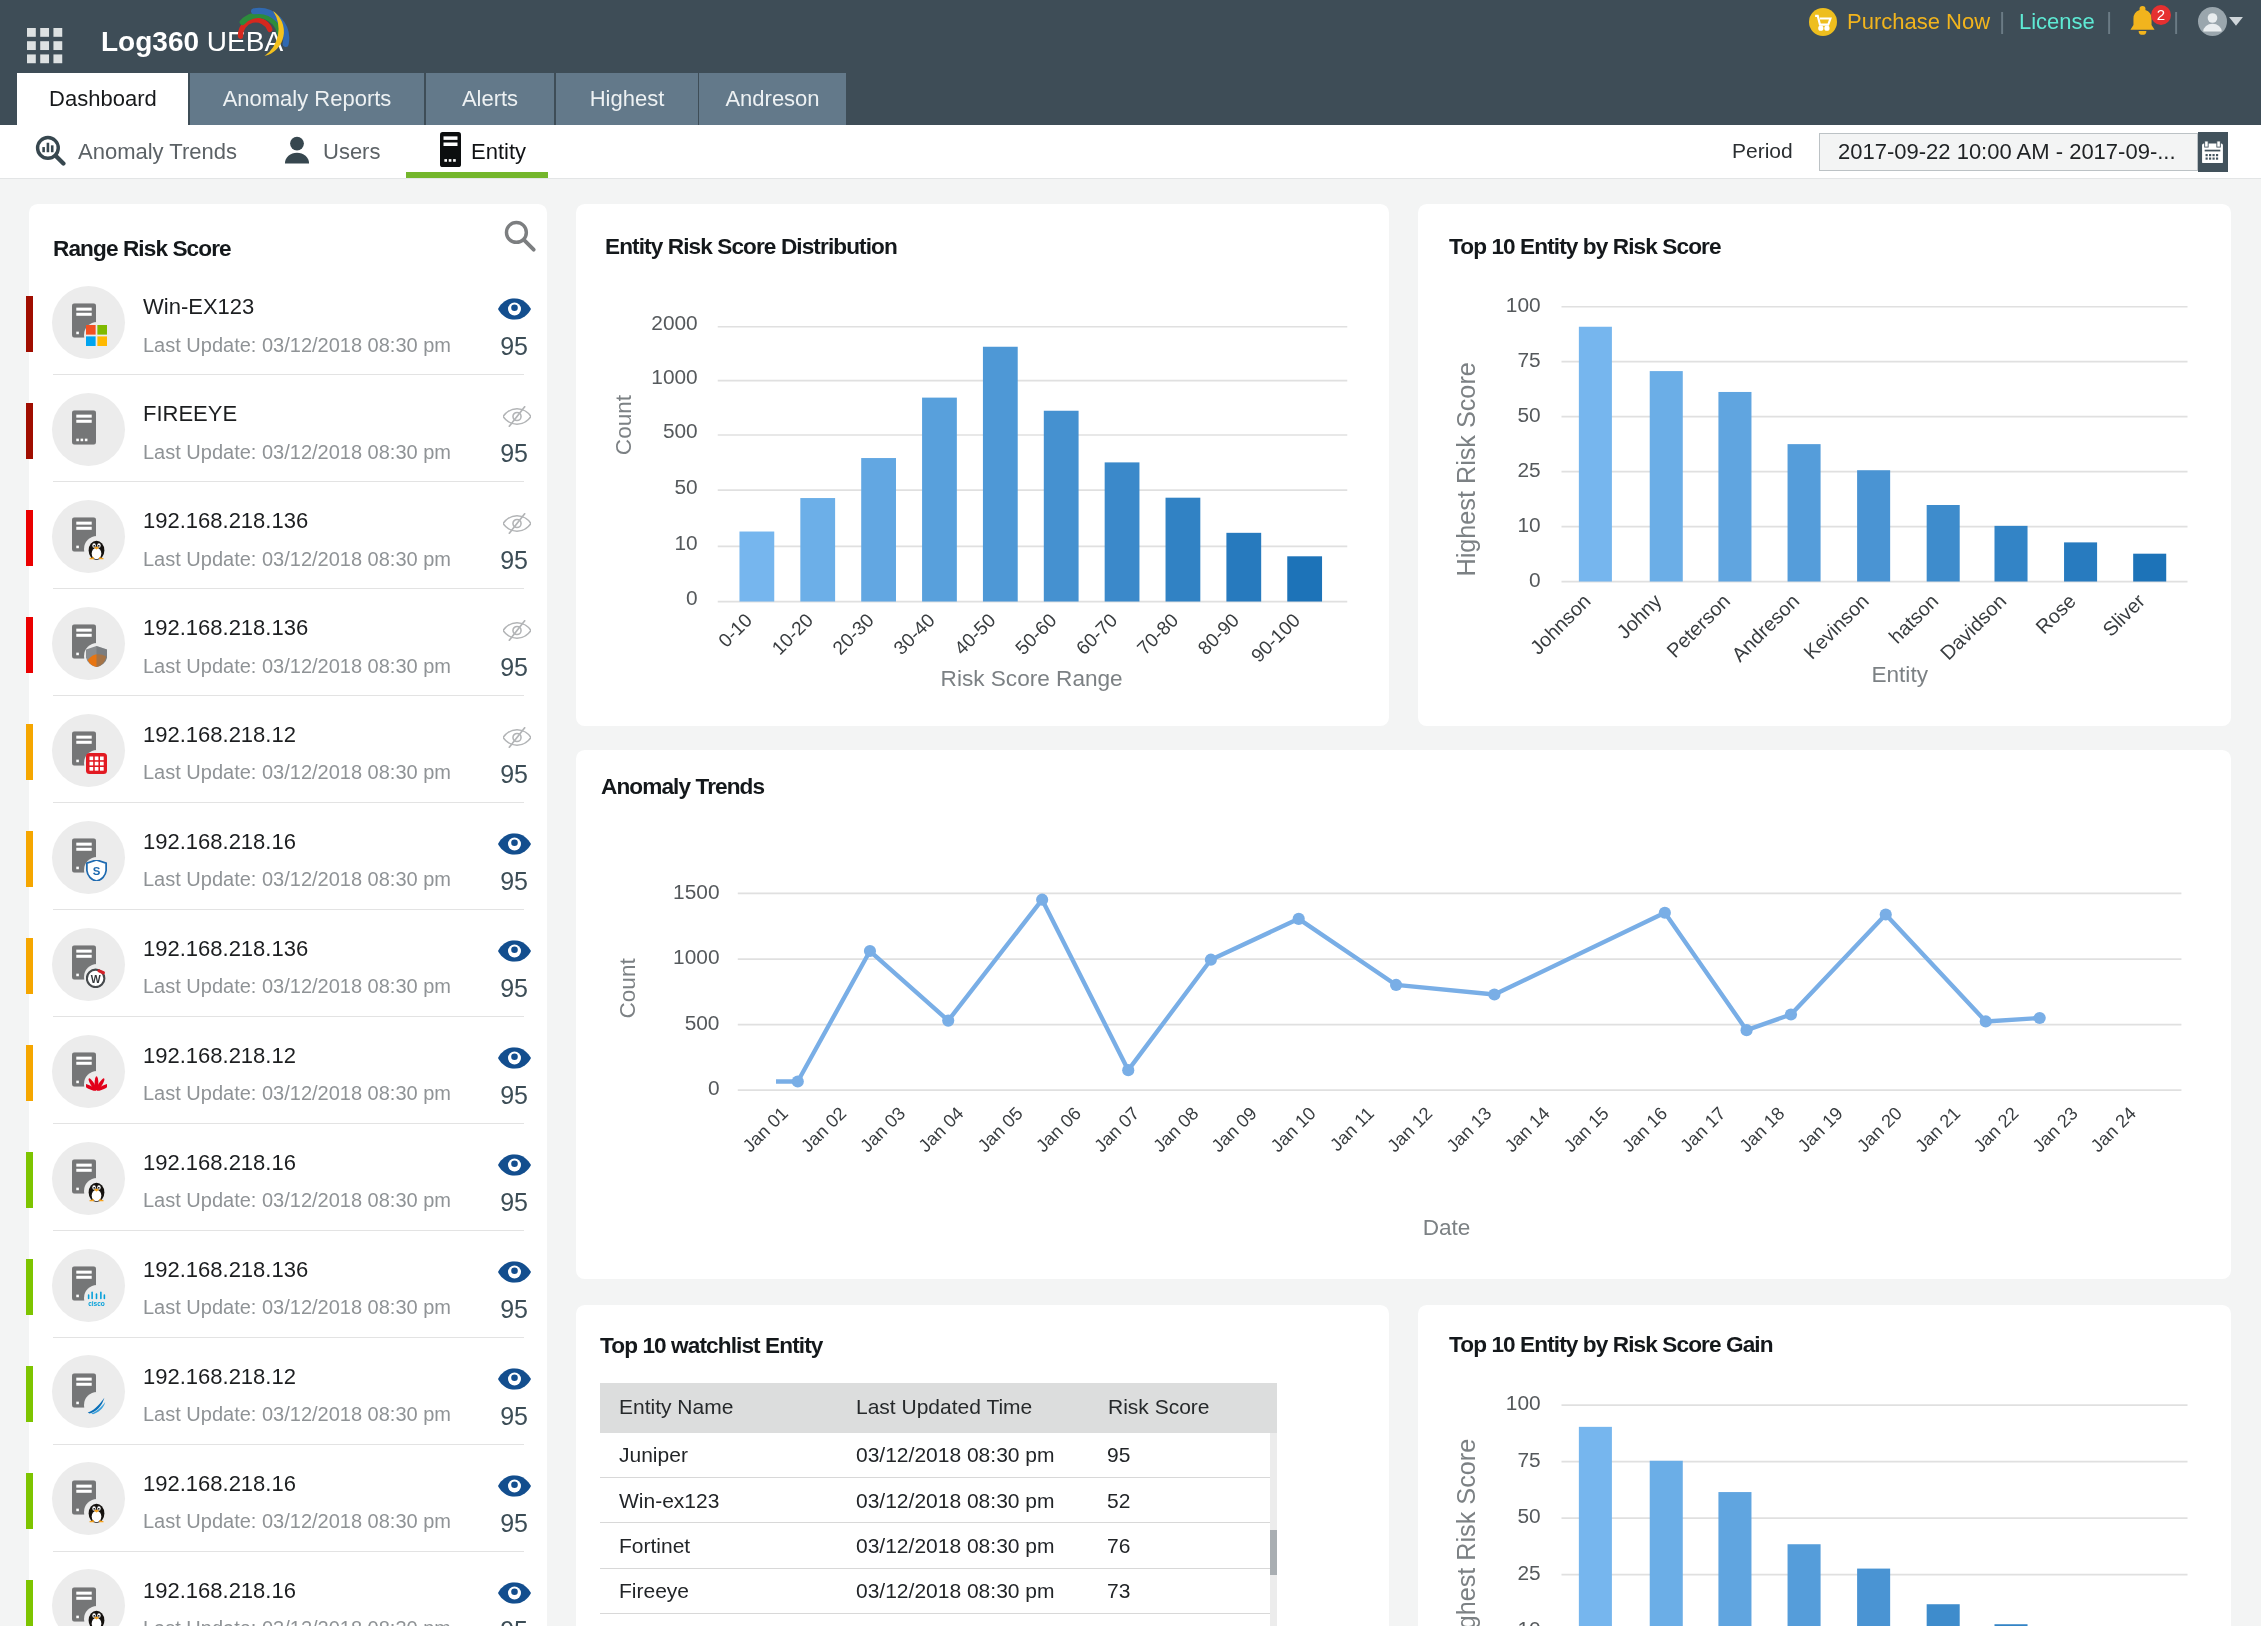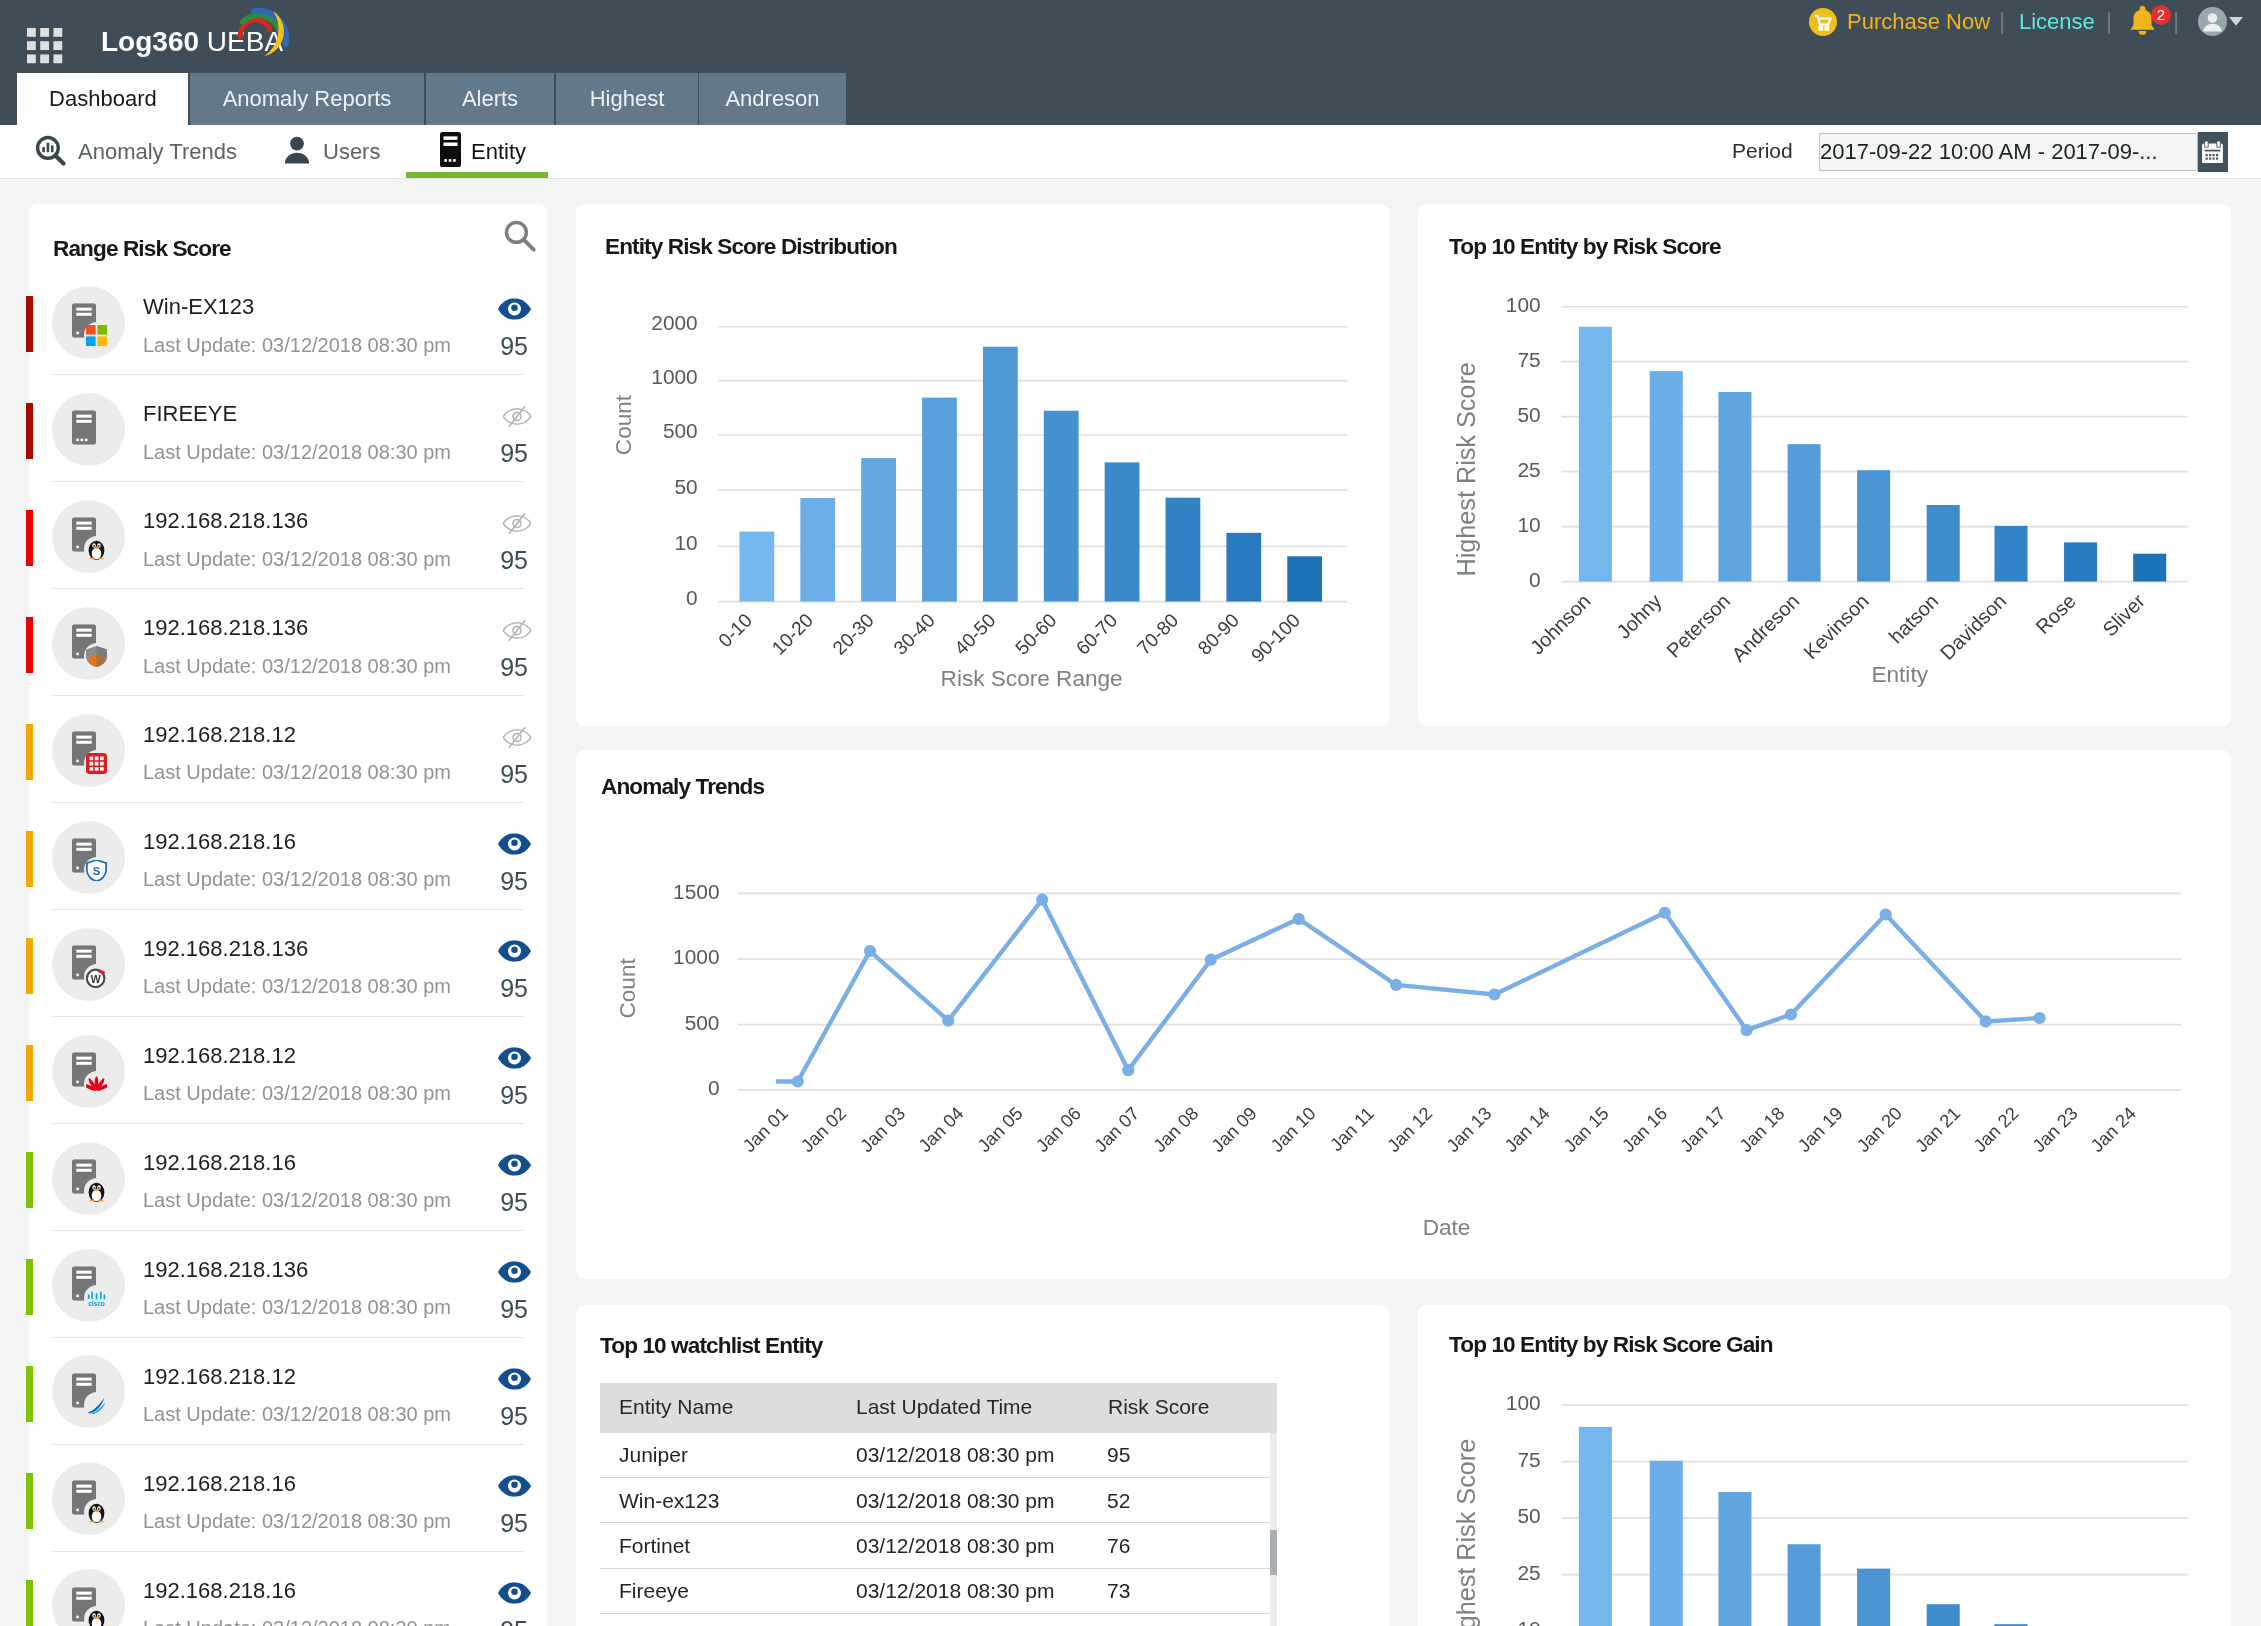--- a/index.html
+++ b/index.html
@@ -86,21 +86,21 @@
     <rect x="4" y="12" width="16" height="4" fill="#fff"></rect>
     <g fill="#fff">
         <rect x="5" y="31" width="3" height="3"></rect>
         <rect x="10" y="31" width="3" height="3"></rect>
         <rect x="15" y="31" width="3" height="3"></rect>
       </g>
   </svg>
   <div class="abs" style="left:471px;top:14px;font-size:22px;color:#101214">Entity</div>
   <div class="abs" style="left:406px;top:47px;width:142px;height:6px;background:#74b62c"></div>
   <div class="abs" style="left:1732px;top:14px;font-size:21px;color:#2b2f32">Period</div>
-  <div class="abs" style="left:1819px;top:7.8px;width:379px;height:38px;background:#f3f4f4;border:1.7px solid #bcc2c5;font-size:22px;color:#202325;line-height:36px;padding-left:0">2017-09-22 10:00 AM - 2017-09-...</div>
+  <div class="abs" style="left:1819px;top:7.8px;width:379px;height:38px;background:#f3f4f4;border:1.7px solid #bcc2c5;font-size:22px;color:#202325;line-height:36px;padding-left:18px">2017-09-22 10:00 AM - 2017-09-...</div>
   <div class="abs" style="left:2198px;top:7px;width:30px;height:40px;background:#42525c">
     <svg style="position:absolute;left:4.3px;top:8.7px" width="21" height="22.6" viewBox="0 0 24 26">
       <rect x="0" y="3" width="24" height="23" rx="2" fill="#fff"></rect>
       <rect x="3" y="0" width="4" height="7" fill="#fff" stroke="#42525c" stroke-width="1"></rect>
       <rect x="17" y="0" width="4" height="7" fill="#fff" stroke="#42525c" stroke-width="1"></rect>
       <g fill="#42525c">
           <rect x="3" y="10" width="18" height="2"></rect>
         </g>
       <g fill="#42525c">
           <rect x="4" y="15" width="2.5" height="2.5"></rect>

